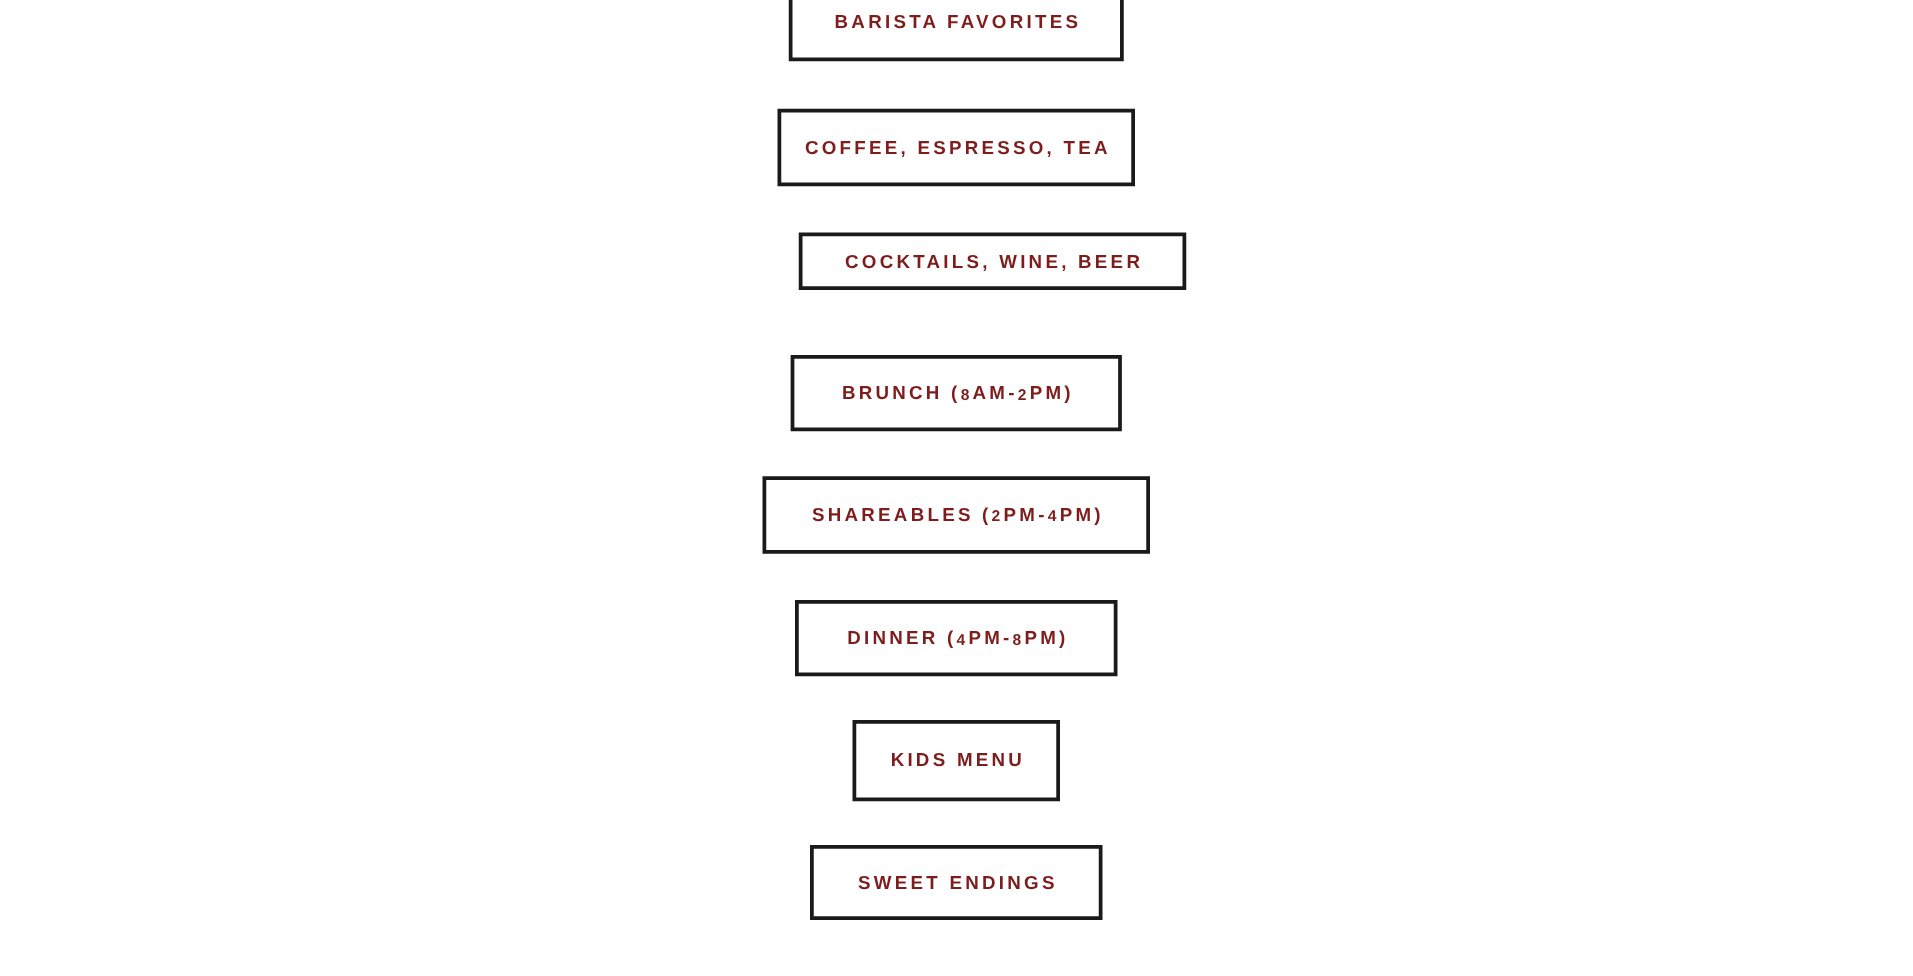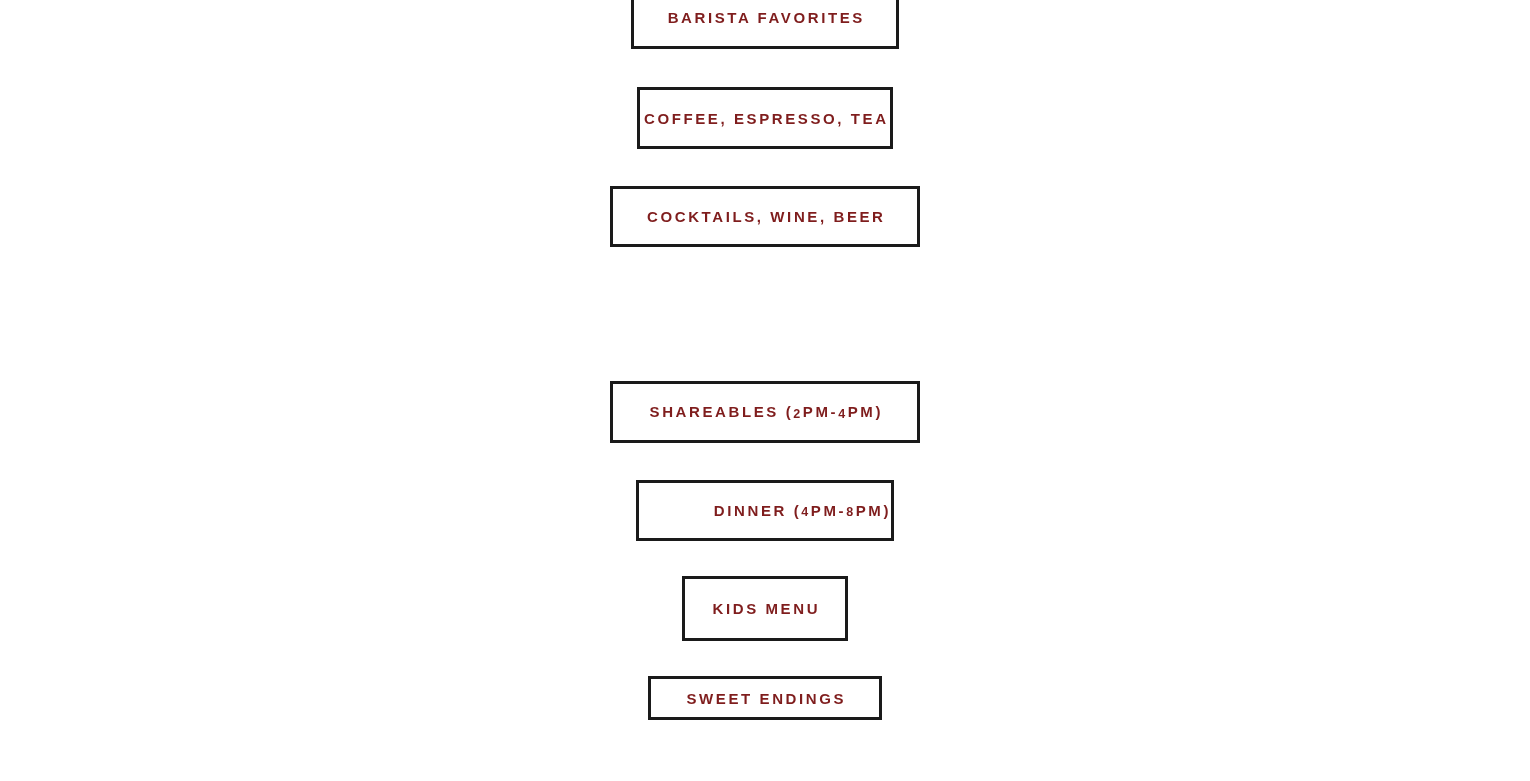--- a/index.html
+++ b/index.html
@@ -56,45 +56,48 @@
   
   .menu-category-label .num {
     font-size: 12.5px;
     position: relative;
     top: 0.5px;
     letter-spacing: 2.6px;
   }
 
   
   .box-barista    { top: -14px; width: 268px; height: 63px; }
-  .box-coffee     { top: 87px;  width: 256px; height: 62px; text-align: right; }
-  .box-cocktails  { top: 186px; width: 310px; height: 61px; }
+  .box-coffee     { top: 87px;  width: 286px; height: 62px; text-align: right; }
+  .box-cocktails  { top: 186px; width: 310px; height: 46px; margin-left: 29px; }
   .box-brunch     { top: 284px; width: 265px; height: 61px; }
   .box-shareables { top: 381px; width: 310px; height: 62px; }
-  .box-dinner     { top: 480px; width: 258px; height: 61px; justify-content: flex-end; }
+  .box-dinner     { top: 480px; width: 258px; height: 61px; }
   .box-kids       { top: 576px; width: 166px; height: 65px; }
-  .box-sweet      { top: 676px; width: 234px; height: 44px; }
+  .box-sweet      { top: 676px; width: 234px; height: 60px; }
 </style>
 </head>
 <body>
 
 <div id="menu-nav">
 
   <a class="menu-category-button box-barista">
     <span class="menu-category-label">BARISTA FAVORITES</span>
   </a>
 
   <a class="menu-category-button box-coffee">
     <span class="menu-category-label">COFFEE, ESPRESSO, TEA</span>
   </a>
 
   <a class="menu-category-button box-cocktails">
     <span class="menu-category-label">COCKTAILS, WINE, BEER</span>
   </a>
 
+  <a class="menu-category-button box-brunch">
+    <span class="menu-category-label">BRUNCH (<span class="num">8</span>AM-<span class="num">2</span>PM)</span>
+  </a>
 
   <a class="menu-category-button box-shareables">
     <span class="menu-category-label">SHAREABLES (<span class="num">2</span>PM-<span class="num">4</span>PM)</span>
   </a>
 
   <a class="menu-category-button box-dinner">
     <span class="menu-category-label">DINNER (<span class="num">4</span>PM-<span class="num">8</span>PM)</span>
   </a>
 
   <a class="menu-category-button box-kids">

